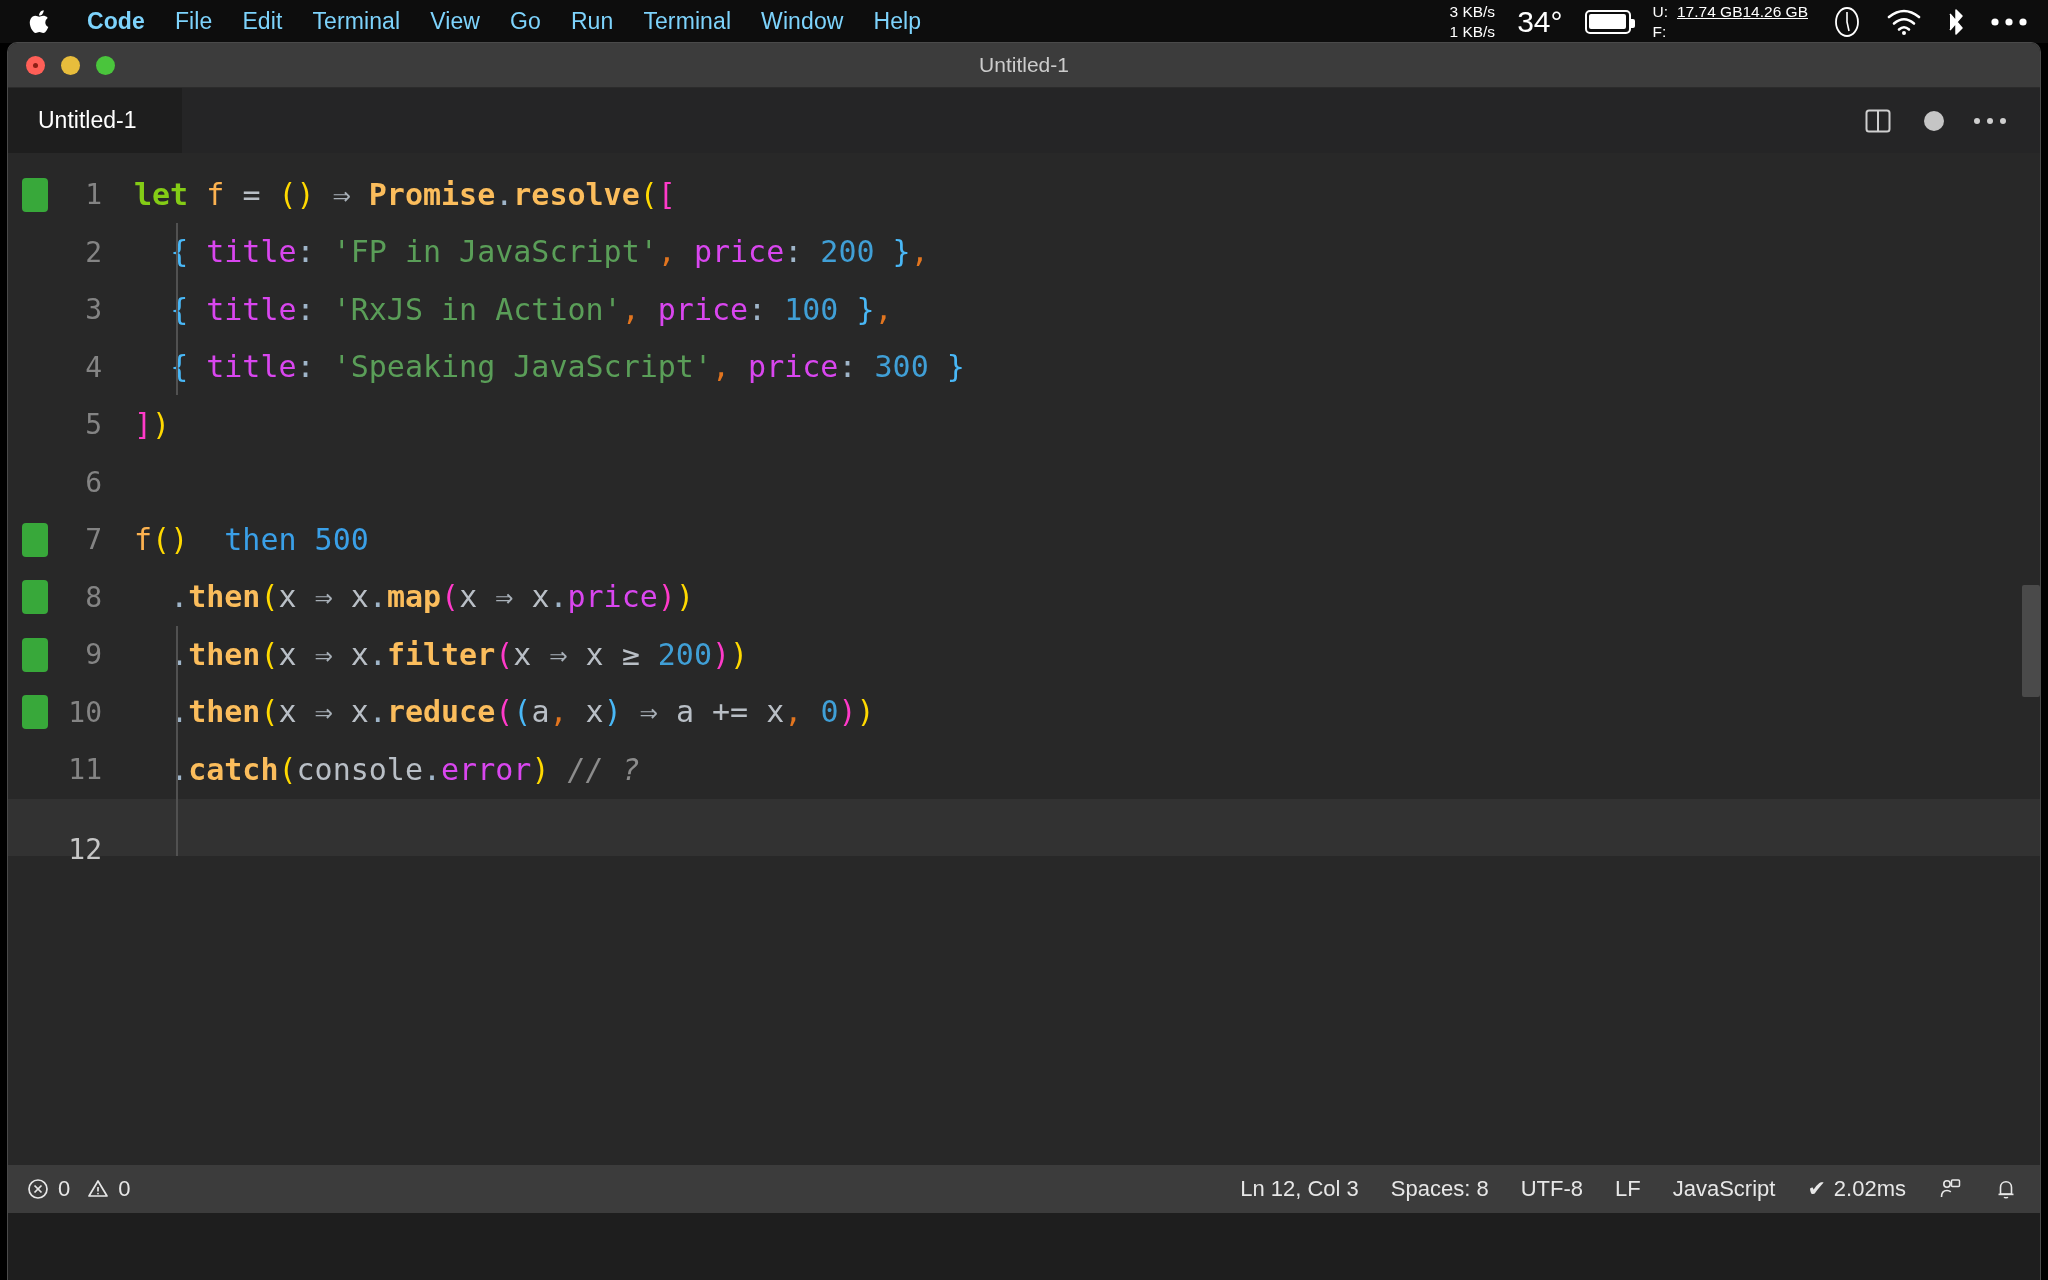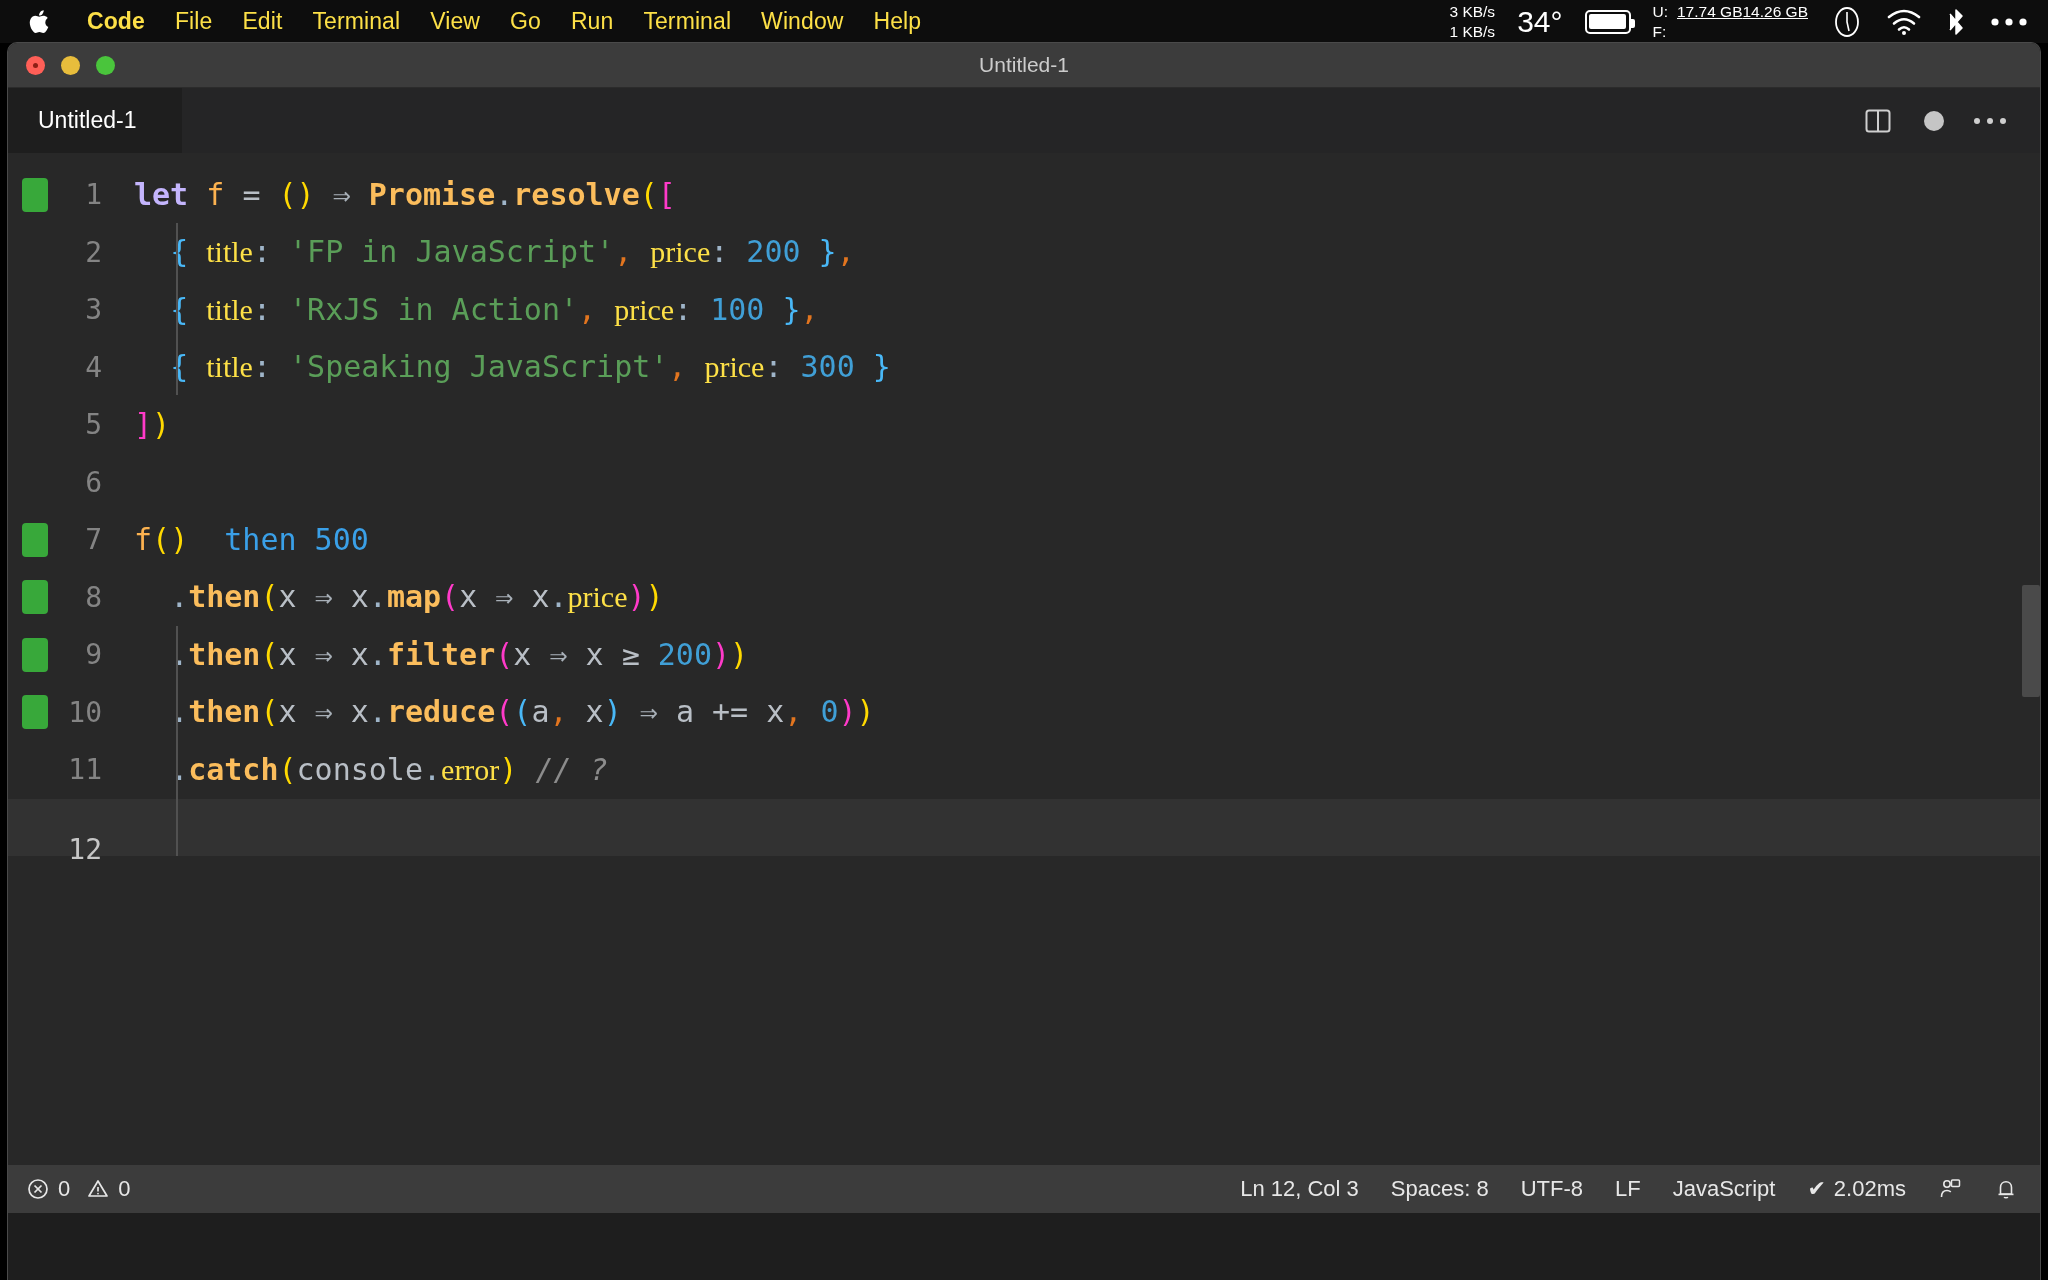--- a/index.html
+++ b/index.html
@@ -18,21 +18,21 @@
   }
   .mb-left{ display:flex; align-items:center; height:100%; }
   .apple-logo{
     width:26px; height:30px; margin:0 18px 0 28px;
     display:flex; align-items:center; justify-content:center;
   }
   .apple-logo svg{ display:block; }
   .mb-item{
     font-size:23px; padding:0 15px; height:29px;
     display:flex; align-items:center; letter-spacing:.1px;
-    color:#fde047;
+    color:#7dd3fc;
   }
   .mb-item.bold{ font-weight:bold; }
   .mb-right{
     margin-left:auto; display:flex; align-items:center;
     height:100%; padding-right:20px; gap:22px;
   }
   .net-speeds{
     display:flex; flex-direction:column; justify-content:center;
     font-size:15.5px; line-height:1.28; text-align:right;
   }
@@ -129,30 +129,30 @@
   .code{
     font-size:30px; letter-spacing:0px; line-height:1;
     color:#b9bfc6; position:relative;
   }
   .indent-guide{
     position:absolute; width:1.5px; background:#515151;
     left:168px;
   }
 
   
-  .kw        { color:#c4b5fd; font-weight:bold; }   
+  .kw        { color:#84cc16; font-weight:bold; }   
   .varname   { color:#fcb250; }                      
   .op        { color:#b9bfc6; }                      
   .arrow     { color:#a8b0b8; }                      
   .fn        { color:#fbbd5c; font-weight:bold; }    
   .dot       { color:#9fb5c9; }
   .br-yellow { color:#ffd900; }
   .br-pink   { color:#ff3ac9; }
   .br-cyan   { color:#49b8f7; }
-  .prop      { color:#fde047;font-family:Liberation Serif, serif; }                      
+  .prop      { color:#d946ef; }                      
   .colon     { color:#9fb5c9; }
   .str       { color:#5a9e58; }
   .num       { color:#409fd6; }
   .comma     { color:#e2751f; }
   .plain     { color:#b9bfc6; }
   .param     { color:#b9bfc6; }
   .comment   { color:#8c8c8c; font-style:italic; }
   .hint      { color:#3aa0e8; }
   .ws        { color:transparent; }
 

